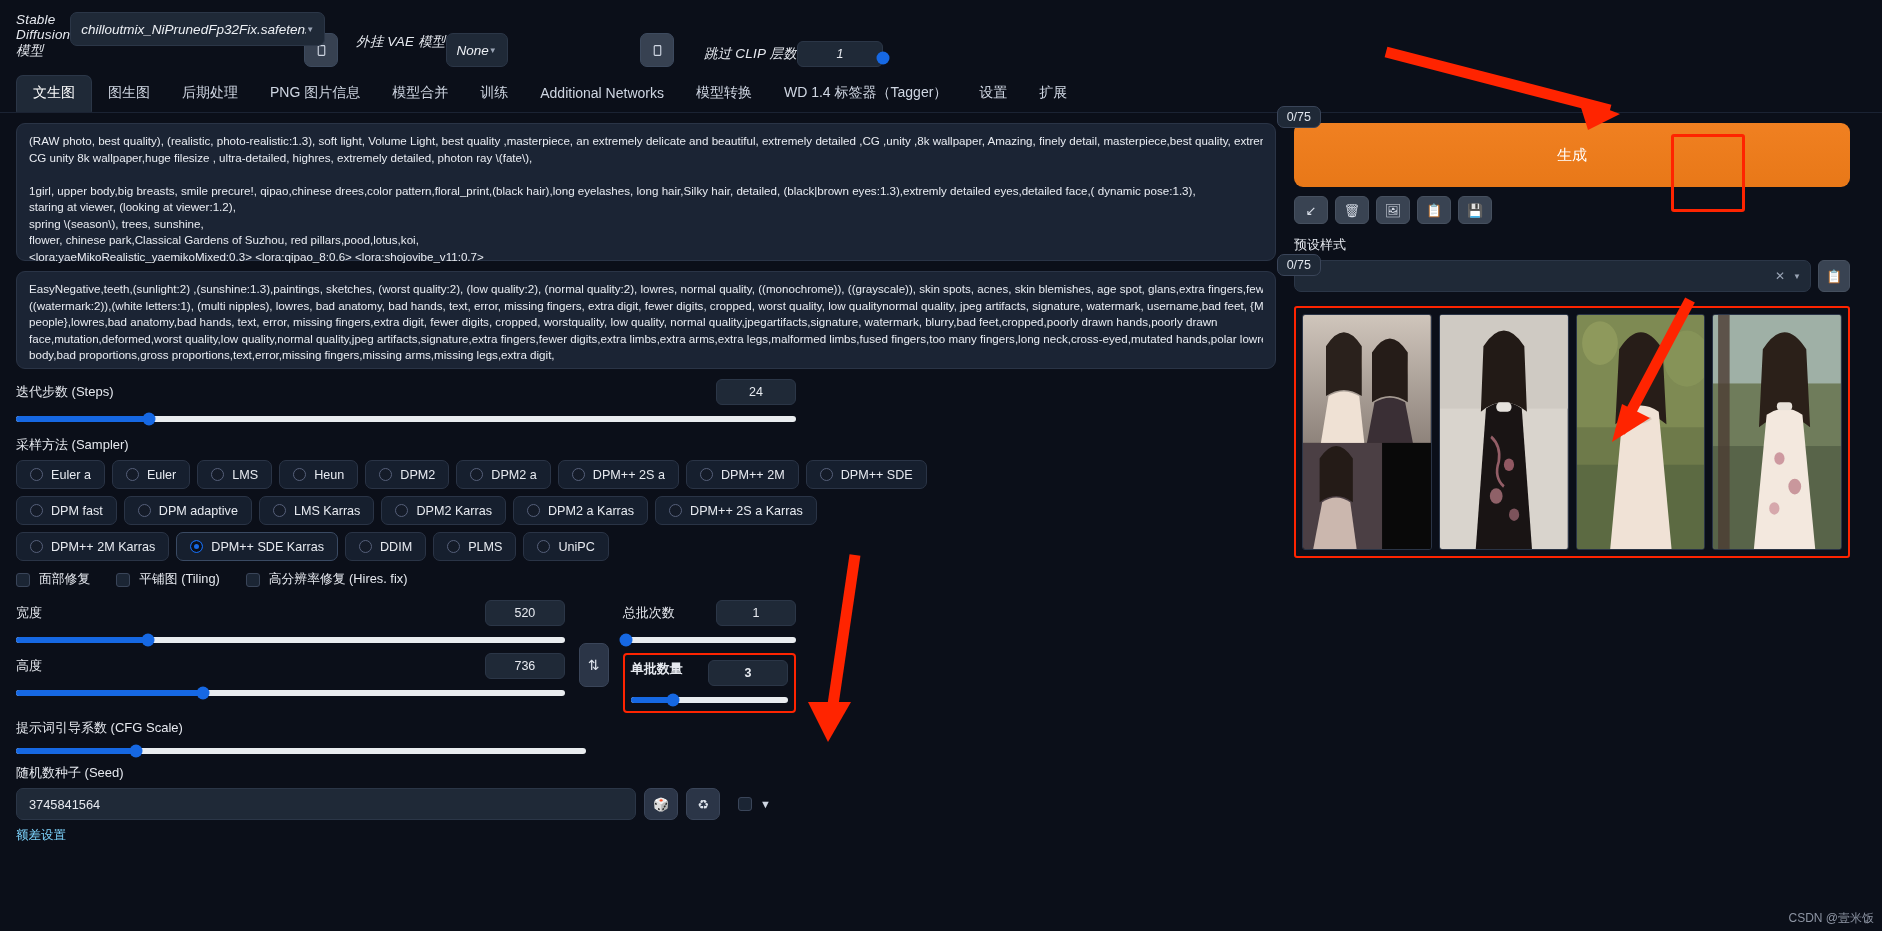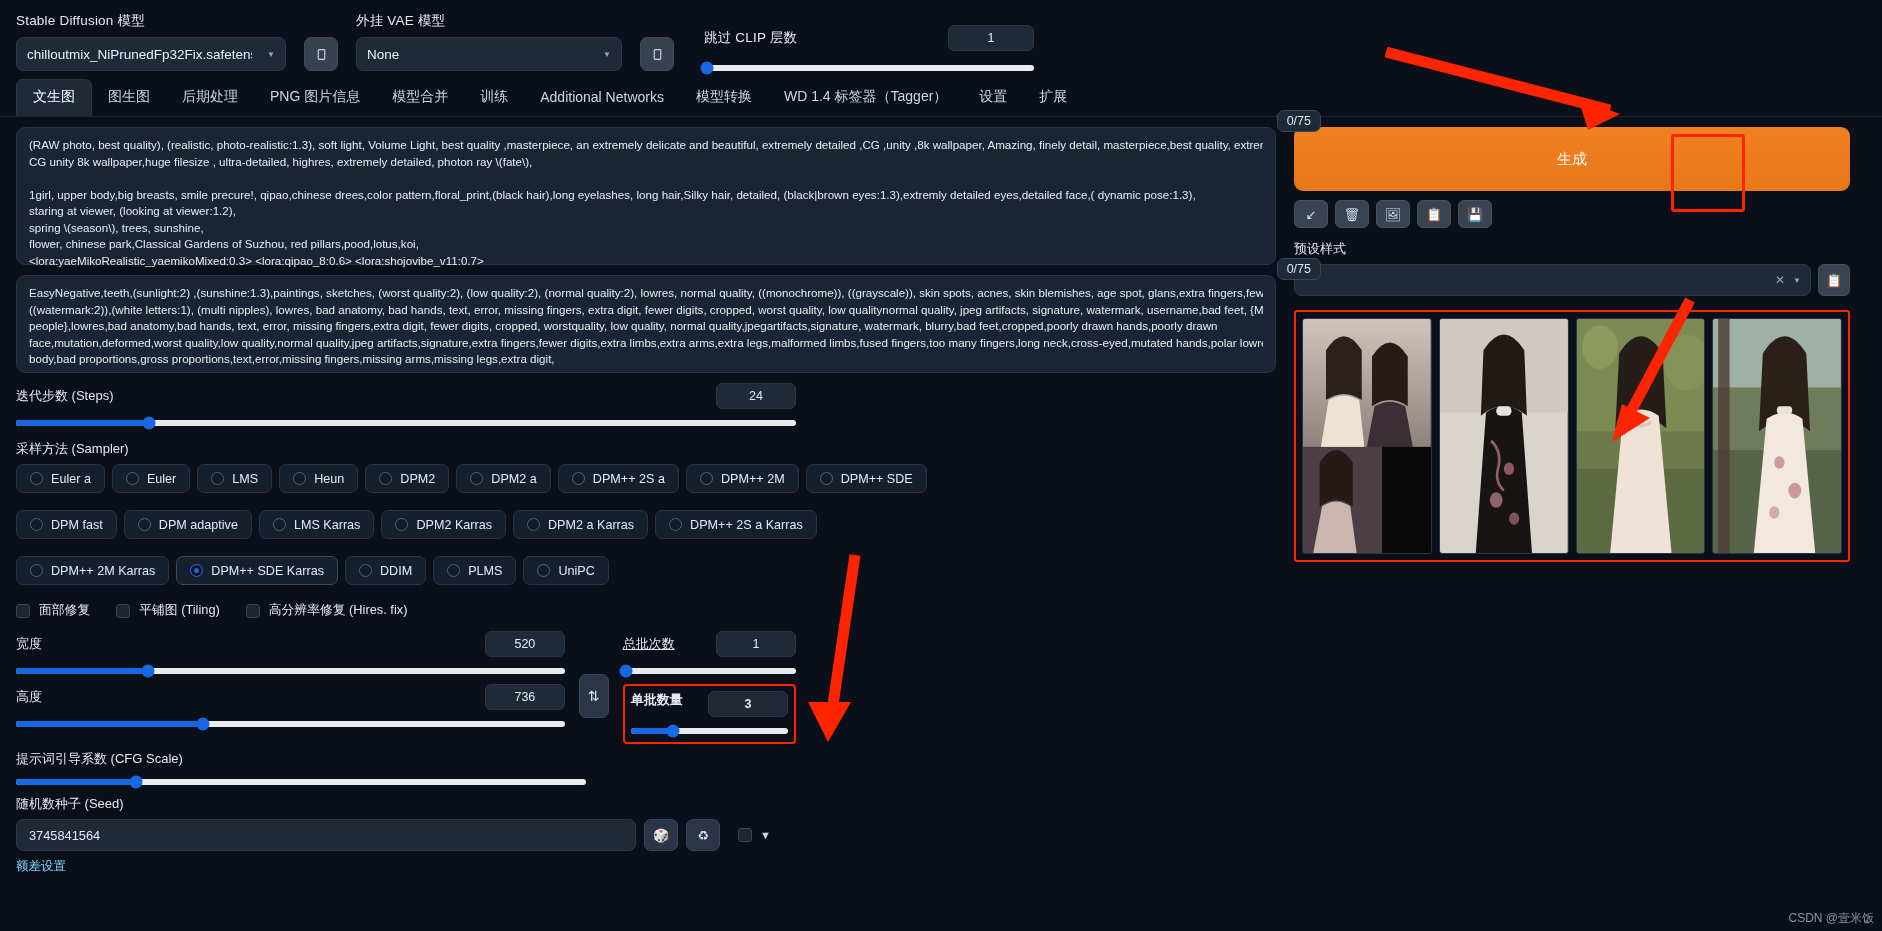--- a/index.html
+++ b/index.html
@@ -7,21 +7,21 @@
     width: 1882px; height: 931px;
     background: #0b0f19;
     font-family: "Liberation Sans", "DejaVu Sans", sans-serif;
     color: #d6dae3;
     overflow: hidden;
   }
   .root { position: relative; width:1882px; height:931px; }
 
   
   .topbar { display:flex; align-items:flex-end; padding: 12px 16px 0 16px; gap: 0; }
-  .fieldgroup { display:flex; flex-direction:column; }
+  .fieldgroup { display:flex; flex-direction:row;font-style:italic; }
   .flabel { font-size: 13.5px; color:#e6e9ef; margin-bottom: 7px; letter-spacing:.2px; }
   .selectbox {
     height: 34px; border-radius: 7px; background:#1f2937;
     border:1px solid #2b3647; display:flex; align-items:center;
     padding: 0 10px; font-size: 13.5px; color:#eceff4; position:relative;
   }
   .selectbox .caret { margin-left:auto; font-size: 8px; color:#9aa4b5; }
   .sq-btn {
     width: 34px; height: 34px; border-radius:7px; background:#374151;
     border:1px solid #3d4a5e; display:flex; align-items:center; justify-content:center;
@@ -66,21 +66,21 @@
   .promptbox .line.blank { height: 16.5px; }
   .counter {
     position:absolute; right: -46px; top: -18px;
     background:#1f2937; border:1px solid #3a4559; border-radius:7px;
     font-size: 12.5px; color:#dfe4ec; padding: 3px 9px;
   }
   .rowlabel { font-size: 13px; color:#e6e9ef; margin-bottom: 6px; }
   .sliderrow { margin-bottom: 10px; }
 
   
-  .pillrow { display:flex; gap: 7px; flex-wrap:nowrap; margin-bottom: 17px; }
+  .pillrow { display:flex; gap: 7px; flex-wrap:nowrap; margin-bottom: 7px; }
   .pill {
     display:flex; align-items:center; gap: 8px; height: 29px;
     border-radius:7px; background:#161f2e; border:1px solid #2a3446;
     padding: 0 13px; font-size: 12.6px; color:#e7eaf0; white-space:nowrap;
   }
   .pill.sel { border-color:#3a4a63; background:#1b2troll; }
   .radio {
     width:13px; height:13px; border-radius:50%; border:1.5px solid #56607a; background:#141b28;
     flex:none; position:relative;
   }
@@ -386,21 +386,21 @@
 
             <div style="width:60px;display:flex;align-items:center;justify-content:center;padding-top:6px;">
               <div class="swapbtn">
                 <span>⇅</span>
               </div>
             </div>
 
             <div style="width:180px;position:relative;">
               <div class="sliderrow">
                 <div style="display:flex;align-items:center;">
-                  <div class="rowlabel" style="margin-bottom:0;text-decoration:underline;">总批次数</div>
+                  <div class="rowlabel" style="margin-bottom:0;">总批次数</div>
                   <div class="numbox" style="margin-left:auto;width:76px;">1</div>
                 </div>
                 <div class="slider-wrap" style="margin-top:11px;">
                   <div class="range">
                       <div class="fill" style="width:2%"></div>
                       <div class="knob" style="left:2%"></div>
                     </div>
                 </div>
               </div>
 

